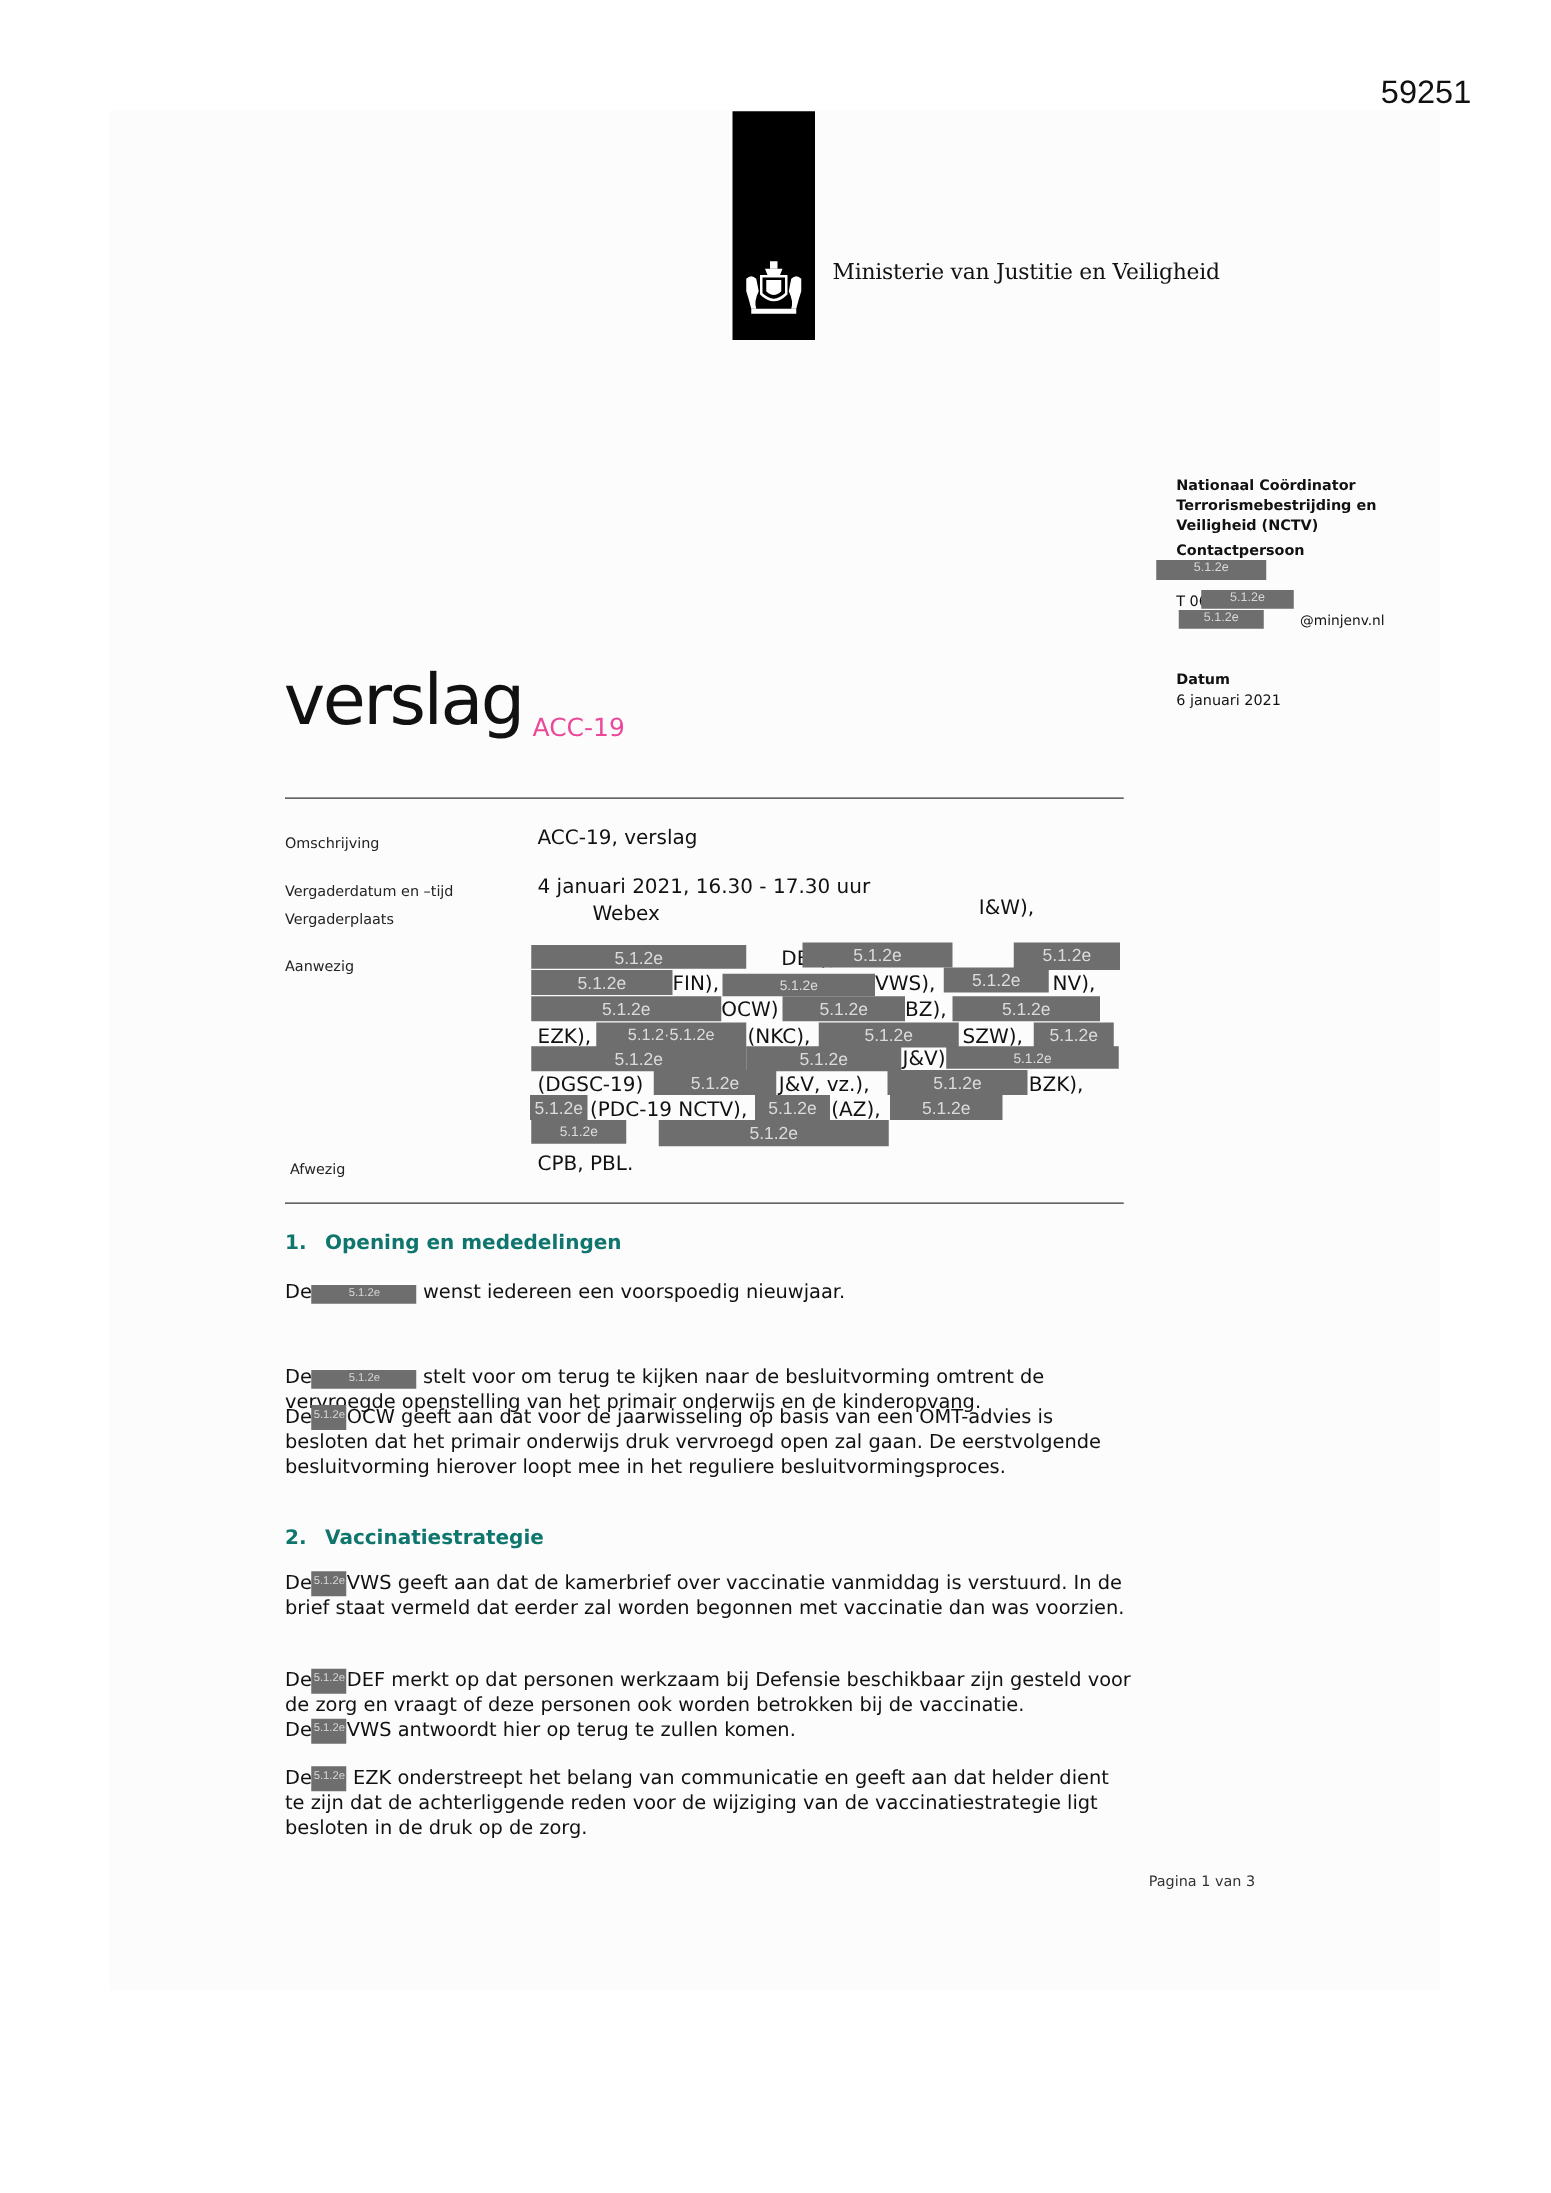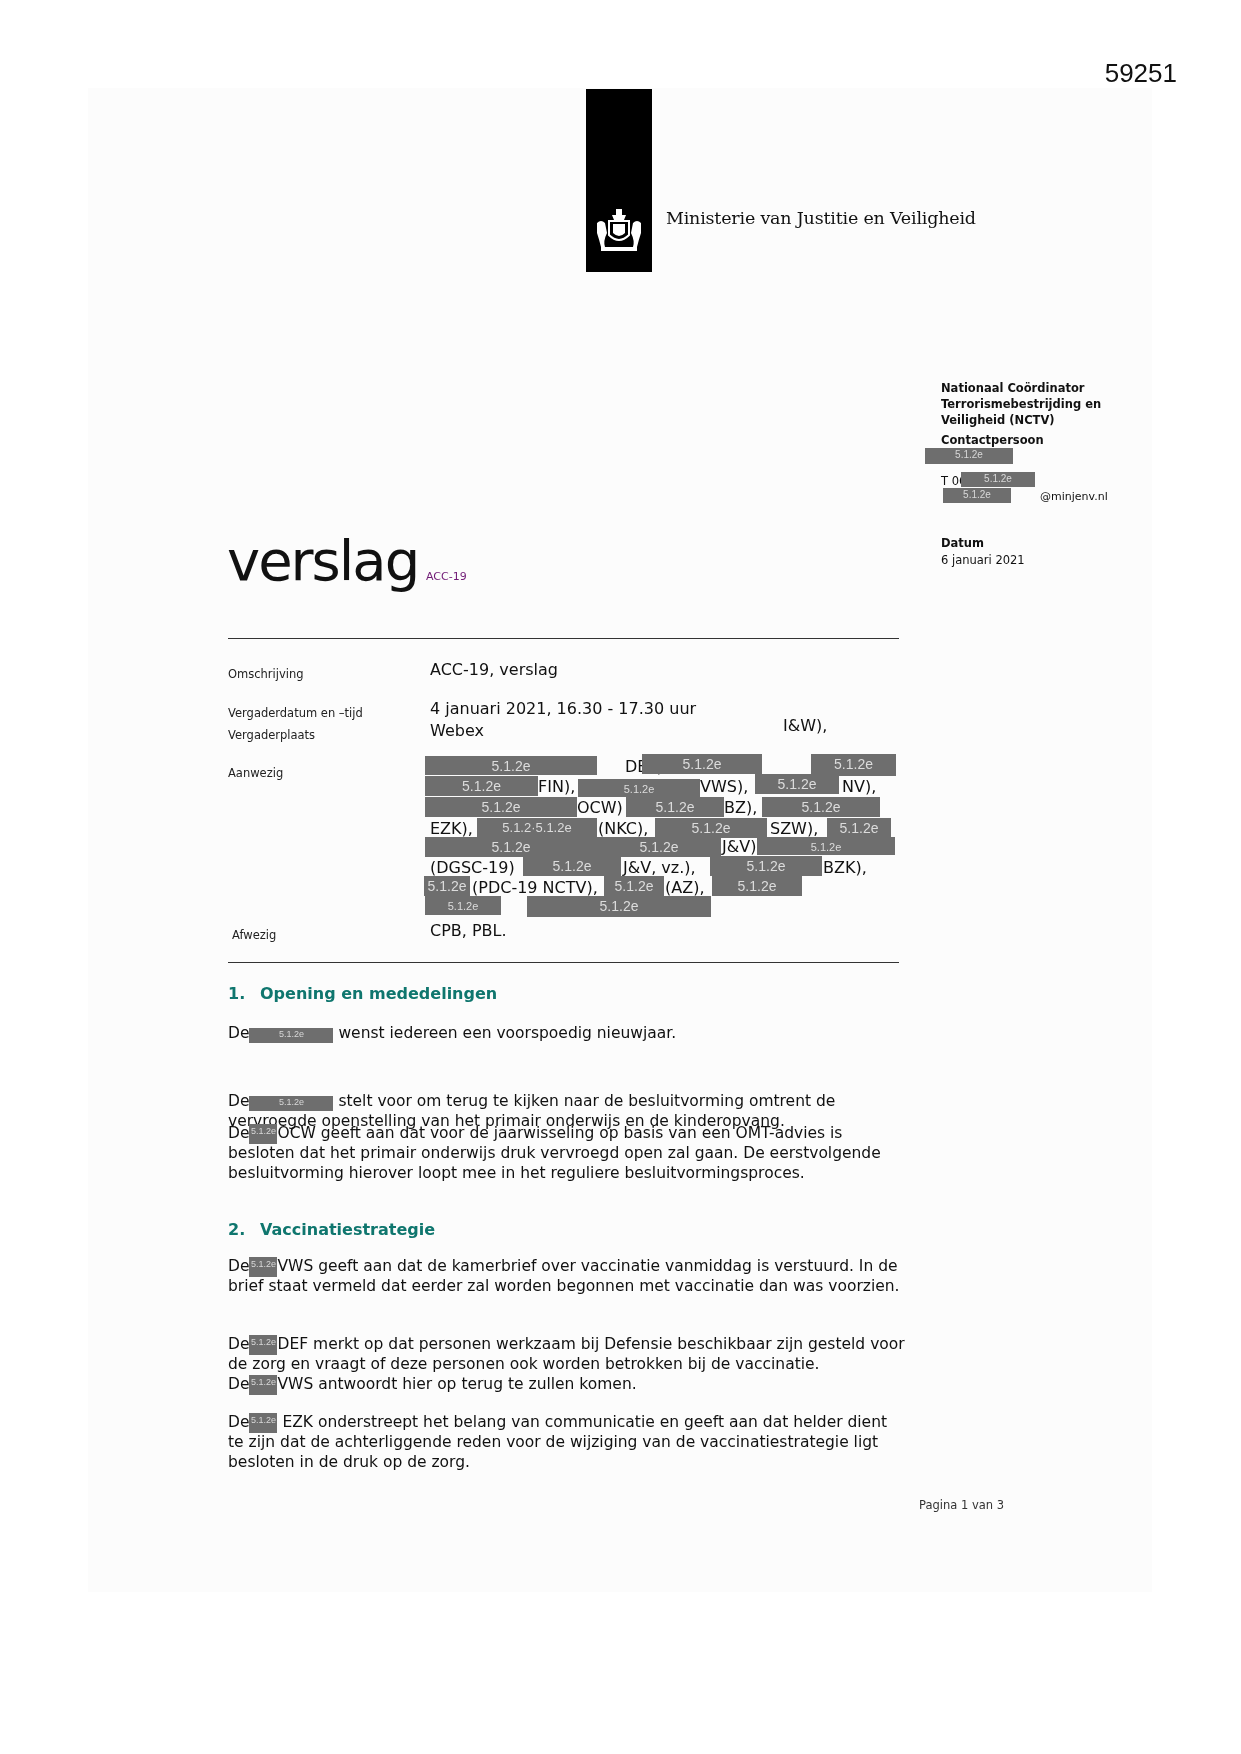--- a/index.html
+++ b/index.html
@@ -33,21 +33,21 @@
   .red {
     display: inline-block; background: #6e6e6e; color: #d8d8d8;
     font-family: "Liberation Sans", sans-serif; text-align: center; vertical-align: middle;
   }
   .abs { position: absolute; }
   .title {
     position: absolute; left: 227px; top: 528px; font-family: "DejaVu Sans", sans-serif;
     font-size: 56px; letter-spacing: -2px; color: #111; font-weight: normal;
   }
   .subtitle {
-    position: absolute; left: 426px; top: 570px; font-size: 11px; color: #701a75;
+    position: absolute; left: 426px; top: 570px; font-size: 20px; color: #ec4899;
   }
   .rule { position: absolute; left: 228px; width: 671px; height: 1px; background: #333; }
   .label {
     position: absolute; left: 228px; font-size: 11.5px; color: #222;
   }
   .value {
     position: absolute; left: 430px; font-size: 16px; color: #111;
   }
   .att-line { position: absolute; font-size: 16px; color: #111; white-space: nowrap; }
   .blk { position: absolute; background: #6e6e6e; color: #dcdcdc; font-family: "Liberation Sans", sans-serif;
@@ -107,21 +107,21 @@
 <div class="title">verslag</div>
 <div class="subtitle">ACC-19</div>
 
 <div class="rule" style="top:638px;"></div>
 
 <div class="label" style="top:667px;">Omschrijving</div>
 <div class="value" style="top:660px;">ACC-19, verslag</div>
 <div class="label" style="top:706px;">Vergaderdatum en –tijd</div>
 <div class="value" style="top:699px;">4 januari 2021, 16.30 - 17.30 uur</div>
 <div class="label" style="top:728px;">Vergaderplaats</div>
-<div class="value" style="top:721px;">Webex</div>
+<div class="value" style="top:721px;margin-left:44px;">Webex</div>
 <div class="label" style="top:766px;">Aanwezig</div>
 
 <div class="blk" style="left:425px; top:756px; width:172px; height:19px;">5.1.2e</div>
 <div class="att-line" style="left:597px; top:757px;margin-left:28px;">DEF),</div>
 <div class="blk" style="left:642px; top:754px; width:120px; height:20px;">5.1.2e</div>
 <div class="att-line" style="left:762px; top:716px;margin-left:21px;">I&amp;W),</div>
 <div class="blk" style="left:811px; top:754px; width:85px; height:22px;">5.1.2e</div>
 
 <div class="blk" style="left:425px; top:776px; width:113px; height:20px;">5.1.2e</div>
 <div class="att-line" style="left:538px; top:777px;text-align:center;">FIN),</div>

